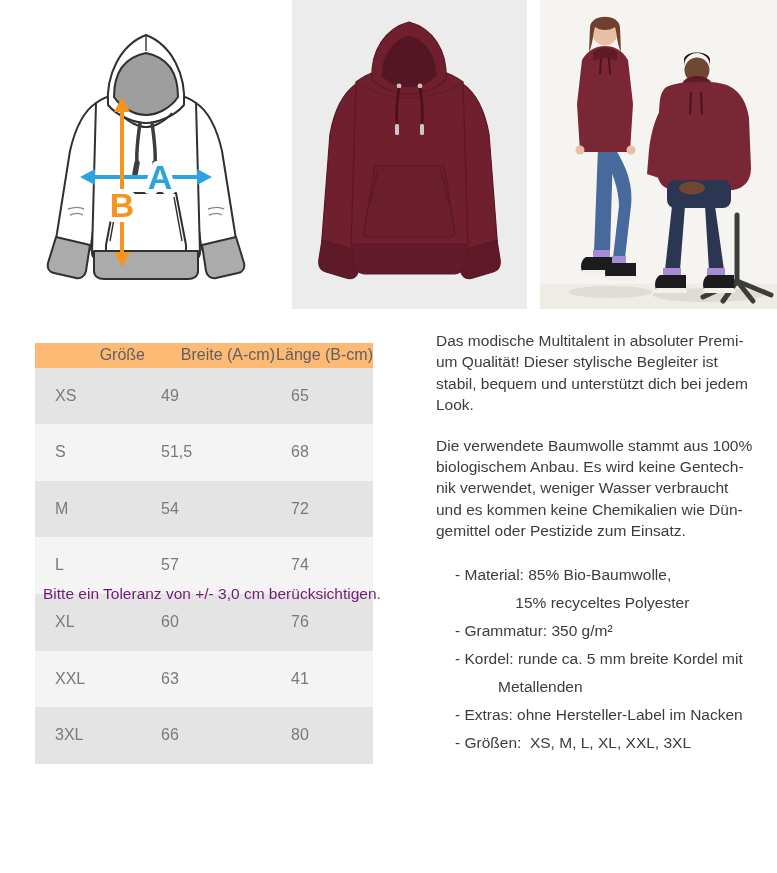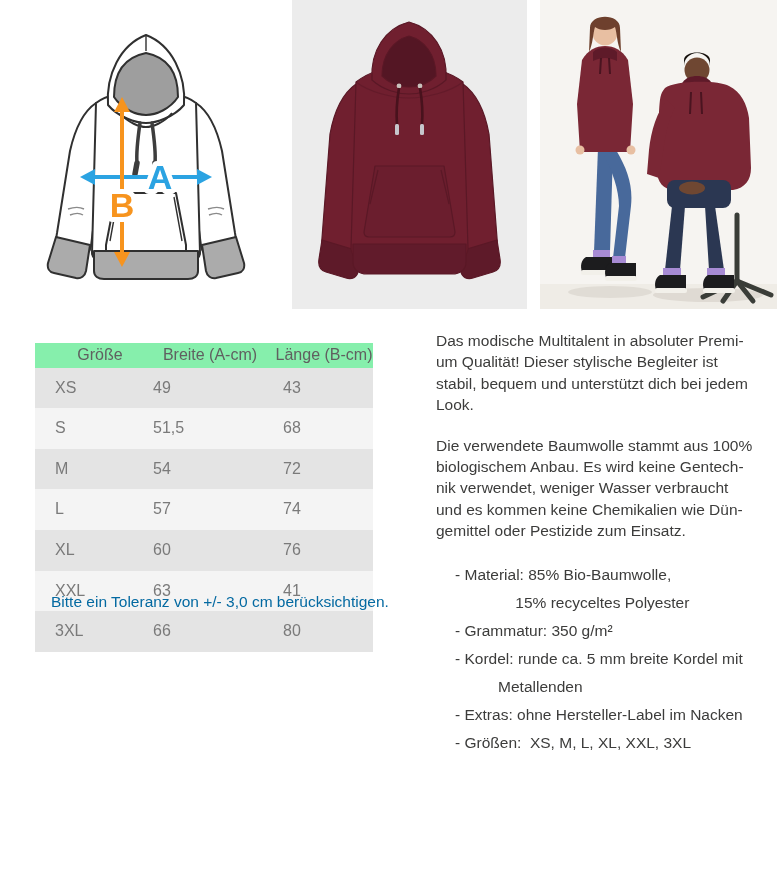--- a/index.html
+++ b/index.html
@@ -15,31 +15,31 @@
   
   .size-table{
     position:absolute;left:35px;top:343px;width:338px;
     border-collapse:collapse;table-layout:fixed;
     font-size:16px;color:#6F6F6F;
   }
   .size-table col.c1{width:110px;}
   .size-table col.c2{width:130px;}
   .size-table col.c3{width:98px;}
   .size-table th{
-    font-weight:400;text-align:center;color:#606060;
-    height:24.6px;line-height:24.6px;padding:0;background:#86efac;
-  }
-  .size-table td{height:24.6px;line-height:24.6px;padding:8px;color:#7A7A7A;}
+    font-weight:400;text-align:right;color:#606060;
+    height:24.6px;line-height:24.6px;padding:0;background:#fdba74;
+  }
+  .size-table td{height:24.6px;line-height:24.6px;padding:16px;color:#7A7A7A;}
   .size-table th:first-child,.size-table td:first-child{padding-left:20px;}
   .size-table tbody tr:nth-child(odd){background:#E4E4E4;}
   .size-table tbody tr:nth-child(even){background:#F4F4F4;}
 
   .tolerance{
-    position:absolute;left:35px;top:577px;margin:16px;
-    font-size:15.5px;color:#0369a1;
+    position:absolute;left:35px;top:577px;margin:8px;
+    font-size:15.5px;color:#701a75;
   }
 
   .description{
     position:absolute;left:436px;top:330px;width:356px;color:#3C3C3B;
   }
   .description p{
     margin:0 0 19px 0;white-space:pre-wrap;
     font-size:15.5px;line-height:21.4px;
   }
   .description p.specs{line-height:28px;margin-bottom:0;margin-left:19px;}
@@ -205,21 +205,21 @@
       <tr>
         <th>Größe</th>
         <th>Breite (A-cm)</th>
         <th>Länge (B-cm)</th>
       </tr>
     </thead>
     <tbody>
         <tr>
           <td>XS</td>
           <td>49</td>
-          <td>43</td>
+          <td>65</td>
         </tr>
         <tr>
           <td>S</td>
           <td>51,5</td>
           <td>68</td>
         </tr>
         <tr>
           <td>M</td>
           <td>54</td>
           <td>72</td>

